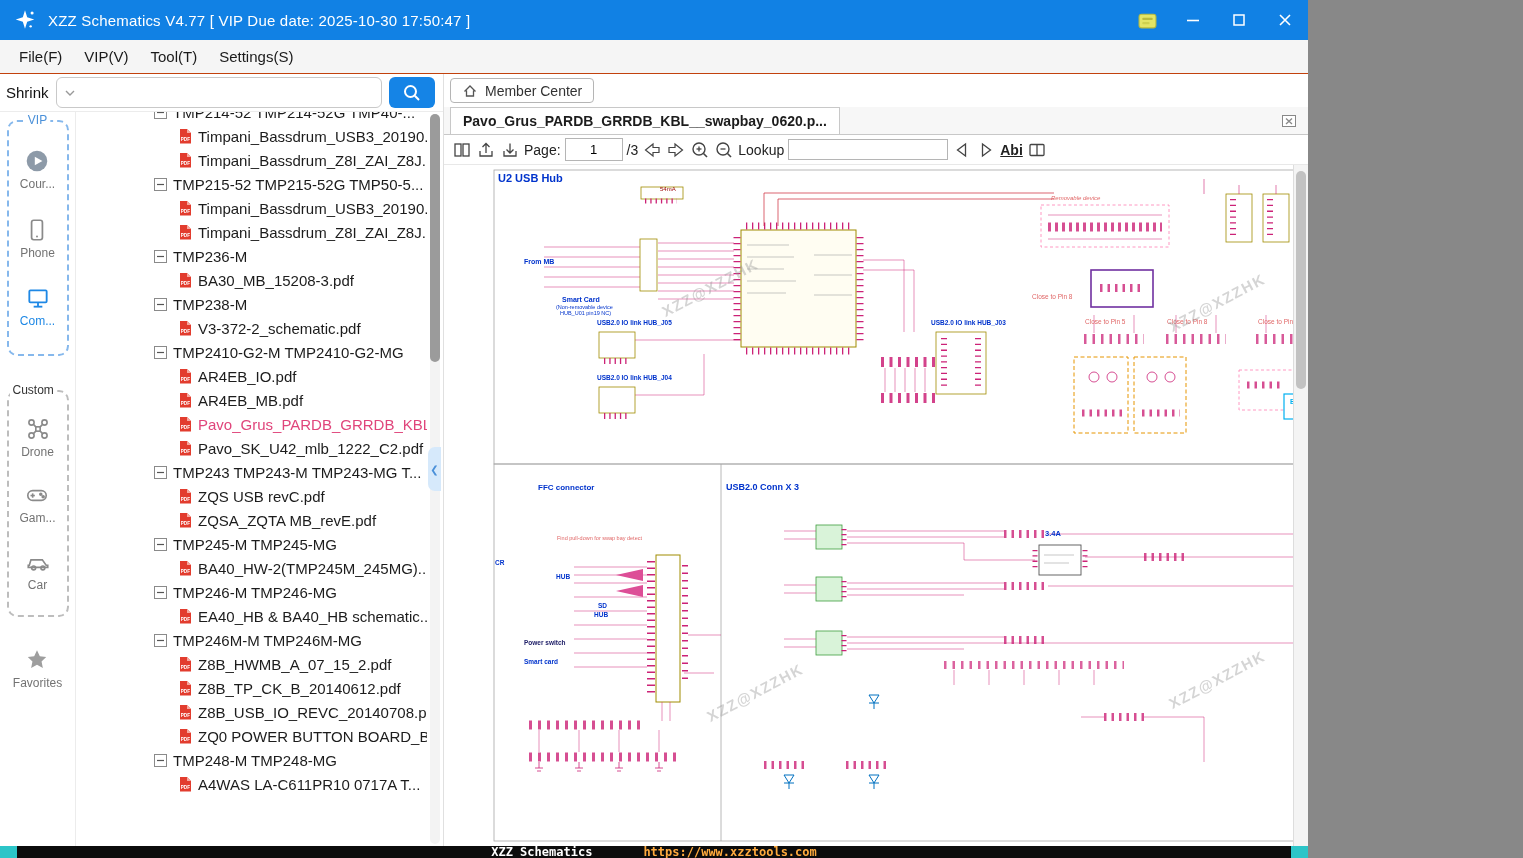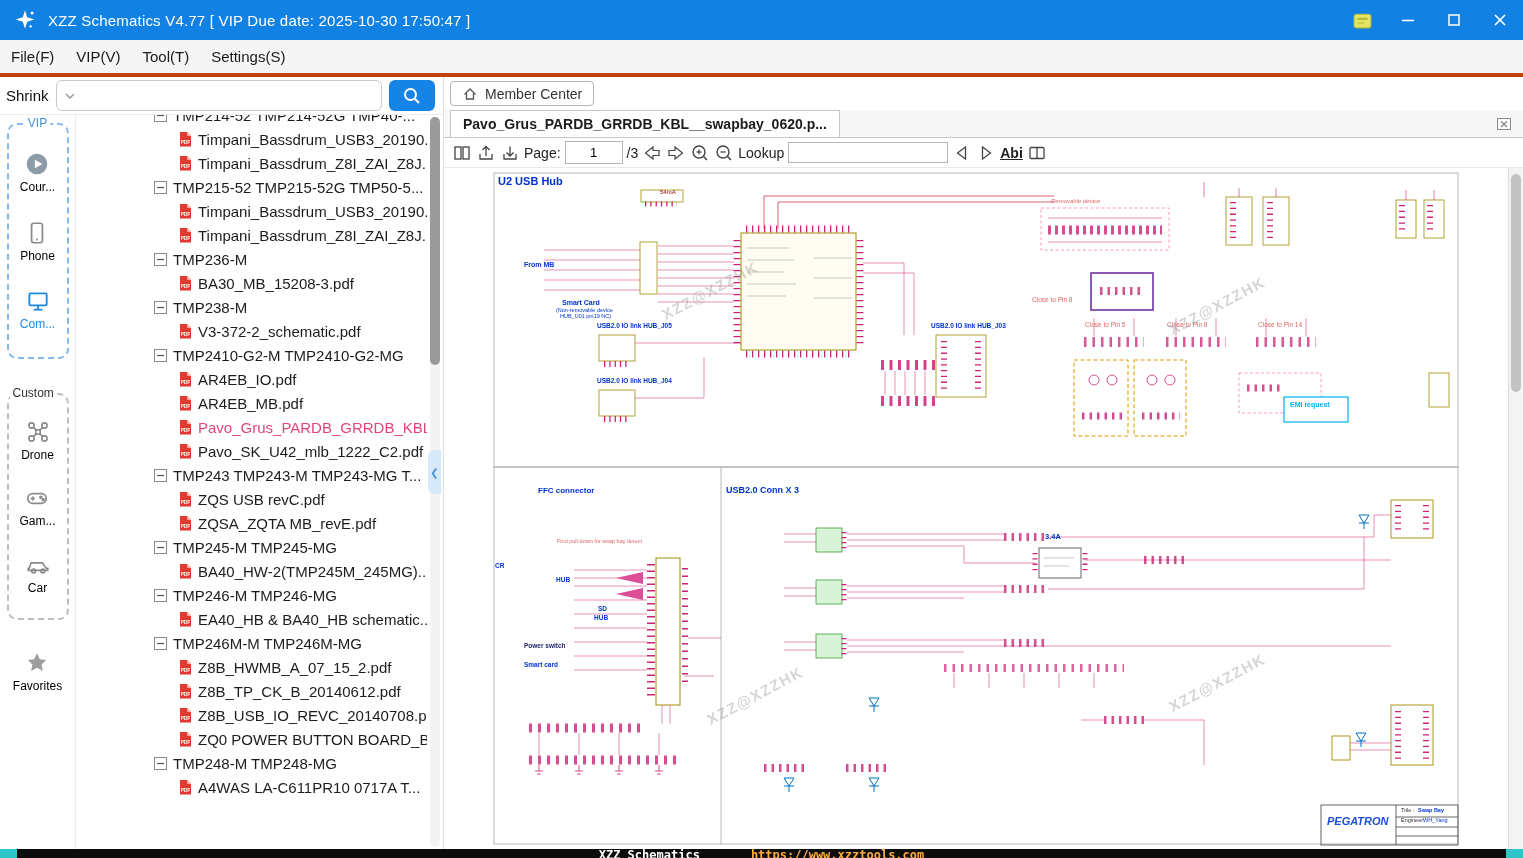--- a/index.html
+++ b/index.html
@@ -1,46 +1,46 @@
 <!DOCTYPE html>
 <html><head>
 <meta charset="utf-8">
 <style>
   html,body{margin:0;padding:0;background:#888;}
-  .app{width:1523px;height:858px;position:relative;overflow:hidden;background:#fff;
+  .app{width:1308px;height:858px;position:relative;overflow:hidden;background:#fff;
        font-family:"Liberation Sans",sans-serif;-webkit-font-smoothing:antialiased;}
   
   .titlebar{height:40px;background:#1181e4;display:flex;align-items:center;padding:0 12px;color:#fff;}
   .app-logo{width:26px;height:26px;margin-right:10px;display:flex;align-items:center;justify-content:center;}
   .title-text{font-size:15px;letter-spacing:.2px;}
   .title-controls{margin-left:auto;display:flex;align-items:center;gap:24px;}
   .win-btn{width:22px;height:22px;display:flex;align-items:center;justify-content:center;cursor:pointer;}
   
-  .menubar{height:33px;background:#f5f5f5;border-bottom:4px solid #c2410c;display:flex;align-items:center;}
+  .menubar{height:33px;background:#f5f5f5;border-bottom:1px solid #c2410c;display:flex;align-items:center;padding-left:8px;}
   .menu-item{font-size:15px;color:#1a1a1a;padding:5px 11px;cursor:pointer;}
   
   .workspace{display:flex;height:772px;}
   .left-col{width:443px;display:flex;flex-direction:column;background:#fff;}
   .search-row{height:37px;display:flex;align-items:center;gap:7px;padding:0 8px 0 6px;border-bottom:1px solid #ececec;}
   .shrink{font-size:15px;color:#111;cursor:pointer;white-space:nowrap;text-align:center;}
   .search-box{flex:1;height:29px;border:1px solid #c9c9c9;border-radius:6px;display:flex;align-items:center;padding:0 8px;background:#fff;}
   .search-box input{flex:1;border:none;outline:none;font-size:14px;color:#333;font-family:"Liberation Sans",sans-serif;background:transparent;}
   .search-box input::placeholder{color:#b3b3b3;}
   .search-btn{width:46px;height:31px;background:#1584e6;border:none;border-radius:6px;display:flex;align-items:center;justify-content:center;cursor:pointer;}
   .left-body{flex:1;display:flex;position:relative;overflow:hidden;}
   
   .sidebar{width:75px;border-right:1px solid #ececec;display:flex;flex-direction:column;align-items:center;padding-top:8px;background:#fff;}
   .side-group{width:58px;border-radius:10px;position:relative;display:flex;flex-direction:column;align-items:center;justify-content:space-evenly;}
   .vip-group{border:2px dashed #86b8ec;height:232px;}
   .custom-group{border:2px dashed #bdbdbd;height:223px;margin-top:34px;}
   .group-label{position:absolute;top:-9px;background:#fff;font-size:12px;padding:0 3px;line-height:14px;}
   .vip-label{color:#4a90d9;left:50%;transform:translateX(-50%);}
   .custom-label{color:#333;left:1px;}
   .side-item{display:flex;flex-direction:column;align-items:center;cursor:pointer;gap:3px;}
-  .side-label{font-size:12px;color:#000000;white-space:nowrap;}
+  .side-label{font-size:12px;color:#737373;white-space:nowrap;}
   .side-item.active .side-label{color:#1e88e5;}
   .fav{margin-top:30px;}
   
   .tree-wrap{flex:1;position:relative;overflow:hidden;background:#fff;}
   .tree{position:absolute;left:0;right:16px;top:0;bottom:0;overflow:hidden;margin-top:-12px;}
   .tree-row{display:flex;align-items:center;height:24px;font-size:15px;color:#1c1c1c;white-space:nowrap;cursor:pointer;}
   .tree-row.folder{padding-left:78px;}
   .tree-row.pdf{padding-left:103px;}
   .tree-icon{display:flex;align-items:center;margin-right:6px;flex:none;}
   .tree-row.selected .tree-label{color:#e0457b;}

